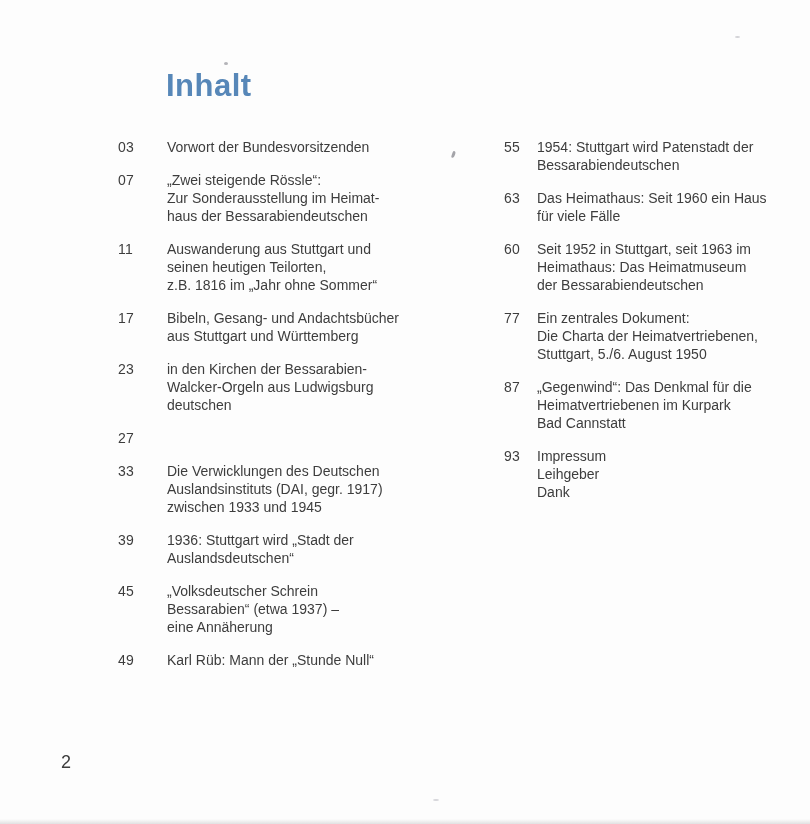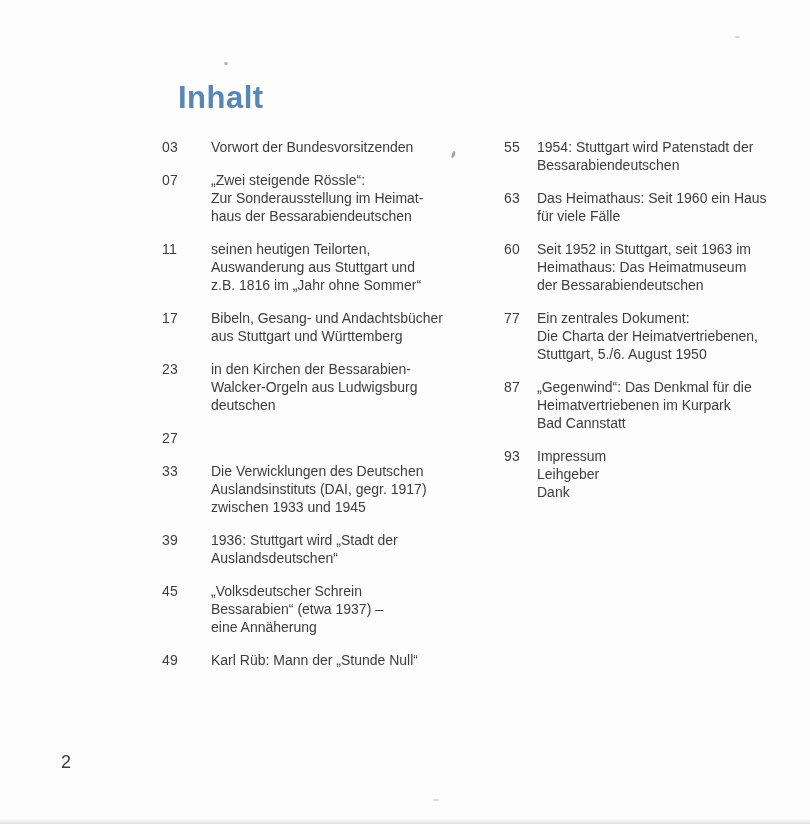--- a/index.html
+++ b/index.html
@@ -27,42 +27,42 @@
     right: 0;
     bottom: 0;
     height: 5px;
     background: linear-gradient(to bottom, rgba(200,200,200,0), rgba(190,190,192,0.45));
     pointer-events: none;
   }
   .title {
     position: absolute;
     left: 166px;
     top: 68px;
-    margin: 12px;
+    margin: 0;
     font-size: 31px;
     line-height: 36px;
     font-weight: bold;
     letter-spacing: 0.5px;
     color: #5787b8;
   }
   .toc-col {
     position: absolute;
     top: 138px;
     color: #3d3d3d;
     font-size: 14px;
     line-height: 18px;
   }
   .toc-col-left  { left: 118px; width: 352px; }
   .toc-col-right { left: 487px; width: 310px; }
   .toc-entry {
     display: flex;
     align-items: flex-start;
     margin-bottom: 15px;
   }
-  .toc-col-left  .toc-num { width: 49px; margin-left: 44px; }
+  .toc-col-left  .toc-num { width: 49px; }
   .toc-col-right .toc-num { width: 50px; text-align: center; }
   .toc-num {
     flex: 0 0 auto;
     letter-spacing: 0.3px;
   }
   .toc-text { flex: 1 1 auto; }
   .page-number {
     position: absolute;
     left: 61px;
     top: 752px;
@@ -121,22 +121,22 @@
         <div class="toc-num">07</div>
         <div class="toc-text">
           <div class="toc-line">„Zwei steigende Rössle“:</div>
           <div class="toc-line">Zur Sonderausstellung im Heimat-</div>
           <div class="toc-line">haus der Bessarabiendeutschen</div>
         </div>
       </div>
       <div class="toc-entry">
         <div class="toc-num">11</div>
         <div class="toc-text">
+          <div class="toc-line">Auswanderung aus Stuttgart und</div>
           <div class="toc-line">seinen heutigen Teilorten,</div>
-          <div class="toc-line">Auswanderung aus Stuttgart und</div>
           <div class="toc-line">z.B. 1816 im „Jahr ohne Sommer“</div>
         </div>
       </div>
       <div class="toc-entry">
         <div class="toc-num">17</div>
         <div class="toc-text">
           <div class="toc-line">Bibeln, Gesang- und Andachtsbücher</div>
           <div class="toc-line">aus Stuttgart und Württemberg</div>
         </div>
       </div>

